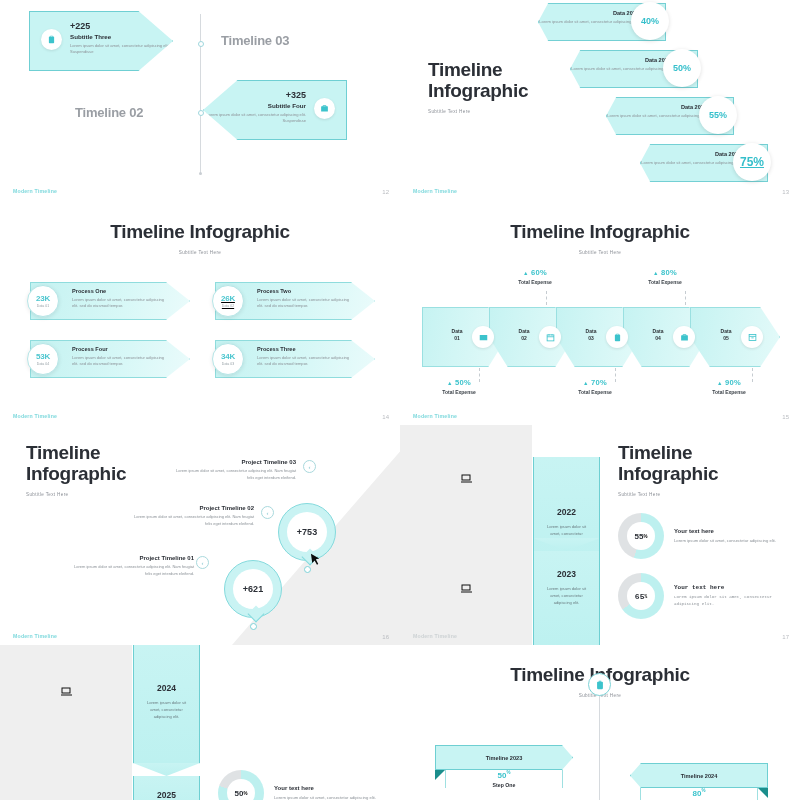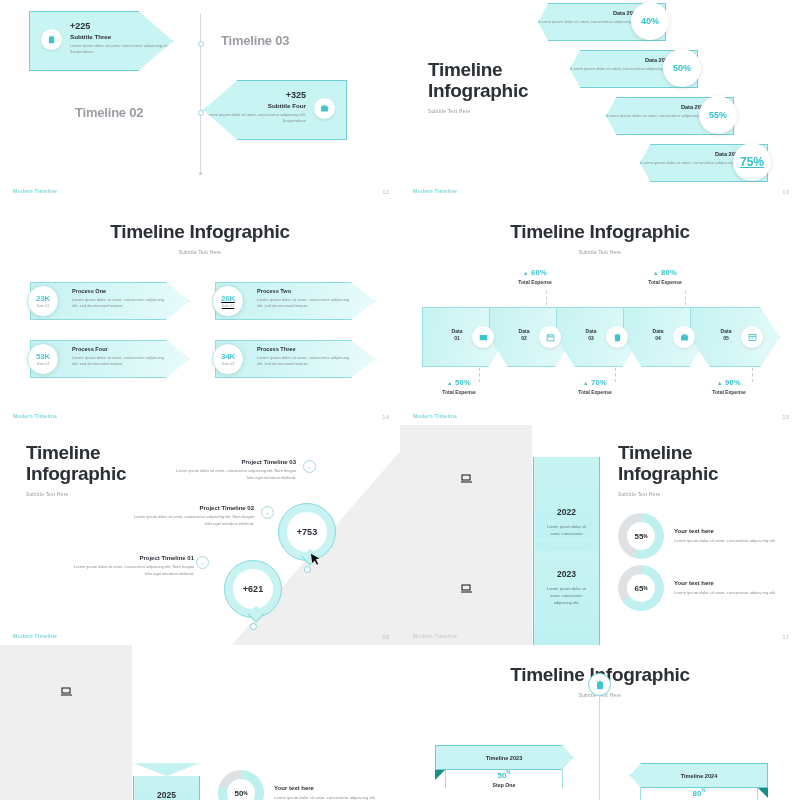--- a/index.html
+++ b/index.html
@@ -617,21 +617,21 @@
           <span>55</span>
             <sup>%</sup>
         </div>
       </div>
       <div class="tw">
         <div class="t">Your text here</div>
         <div class="b">Lorem ipsum dolor sit amet, consectetur adipiscing elit.</div>
       </div>
     </div>
 
-    <div class="donutrow" style="left:218px; top:140px;">
+    <div class="donutrow" style="left:218px; top:148px;font-family:Liberation Mono, monospace;">
       <div class="donut" style="background: conic-gradient(rgb(189, 240, 239) 0deg, rgb(189, 240, 239) 234deg, rgb(223, 226, 228) 234deg, rgb(223, 226, 228) 360deg);">
         <div class="hole">
           <span>65</span>
             <sup>%</sup>
         </div>
       </div>
       <div class="tw">
         <div class="t">Your text here</div>
         <div class="b">Lorem ipsum dolor sit amet, consectetur adipiscing elit.</div>
       </div>
@@ -643,20 +643,24 @@
 
   <div class="slide s18">
     <div class="imgpanel">
       <div class="ph" style="left:60px; top:40px;">
         <svg width="12" height="12" viewBox="0 0 24 24" fill="#111">
             <path d="M3 5h18v12H3V5zm2 2v8h14V7H5zm-3 12h22v2H2v-2z"></path>
           </svg>
       </div>
     </div>
 
+    <div class="ribbon" style="left:133px; top:0; height:118px; padding-top:38px;">
+      <div class="yr">2024</div>
+      <div class="bd" style="padding:0 12px">Lorem ipsum dolor sit amet, consectetur adipiscing elit.</div>
+    </div>
     <div class="ribbon-notch" style="left:133px; top:118px;"></div>
     <div class="ribbon" style="left:133px; top:131px; height:40px; padding-top:14px;">
       <div class="yr">2025</div>
     </div>
 
 
     <div class="donutrow" style="left:218px; top:125px;">
       <div class="donut" style="background: conic-gradient(rgb(189, 240, 239) 0deg, rgb(189, 240, 239) 288deg, rgb(223, 226, 228) 288deg, rgb(223, 226, 228) 360deg);">
         <div class="hole">
           <span>50</span>

